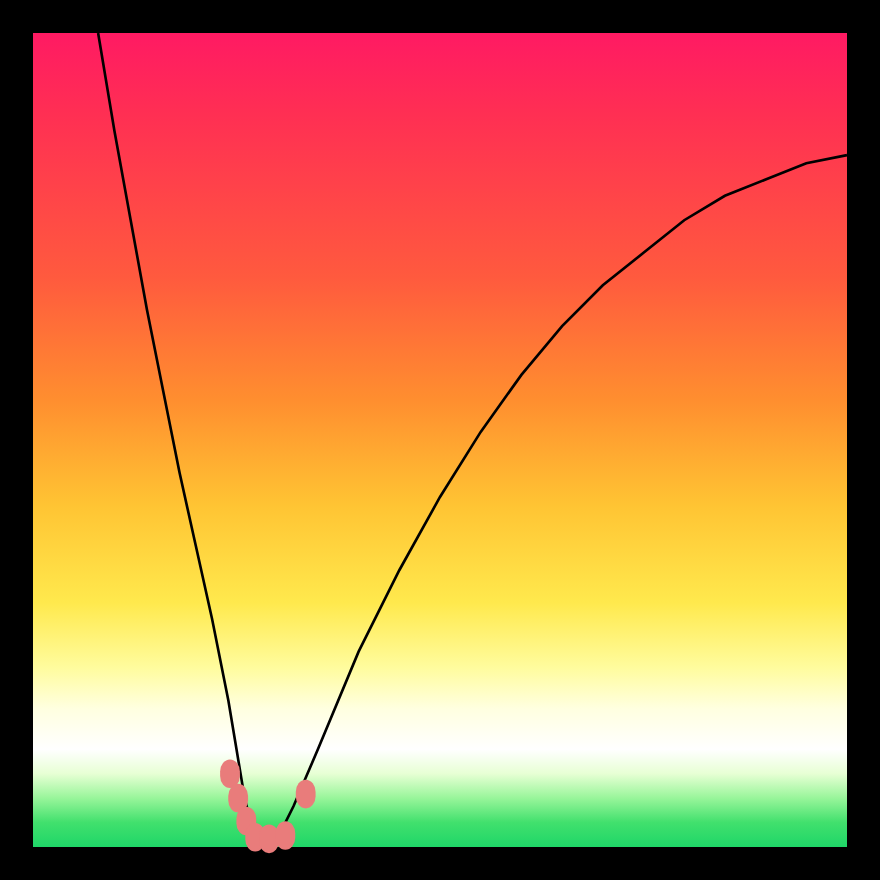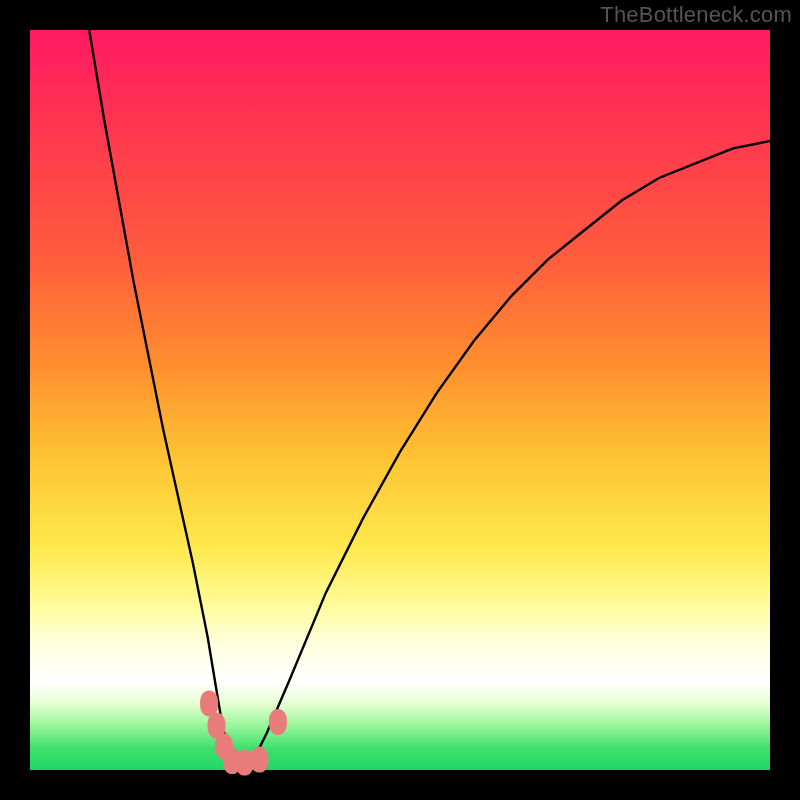--- a/index.html
+++ b/index.html
@@ -74,14 +74,13 @@
           <rect x="177.5" y="682.6" width="18" height="26" rx="9" ry="11" fill="#e97c7b"></rect>
           <rect x="184.9" y="703.3" width="18" height="26" rx="9" ry="11" fill="#e97c7b"></rect>
           <rect x="193.0" y="718.1" width="18" height="26" rx="9" ry="11" fill="#e97c7b"></rect>
           <rect x="205.6" y="719.6" width="18" height="26" rx="9" ry="11" fill="#e97c7b"></rect>
           <rect x="220.4" y="716.6" width="18" height="26" rx="9" ry="11" fill="#e97c7b"></rect>
           <rect x="238.9" y="678.9" width="18" height="26" rx="9" ry="11" fill="#e97c7b"></rect>
         </g>
     </svg>
 
   </div>
-  <div class="watermark">TheBottleneck.com</div>
 </div>
 
 </body></html>

